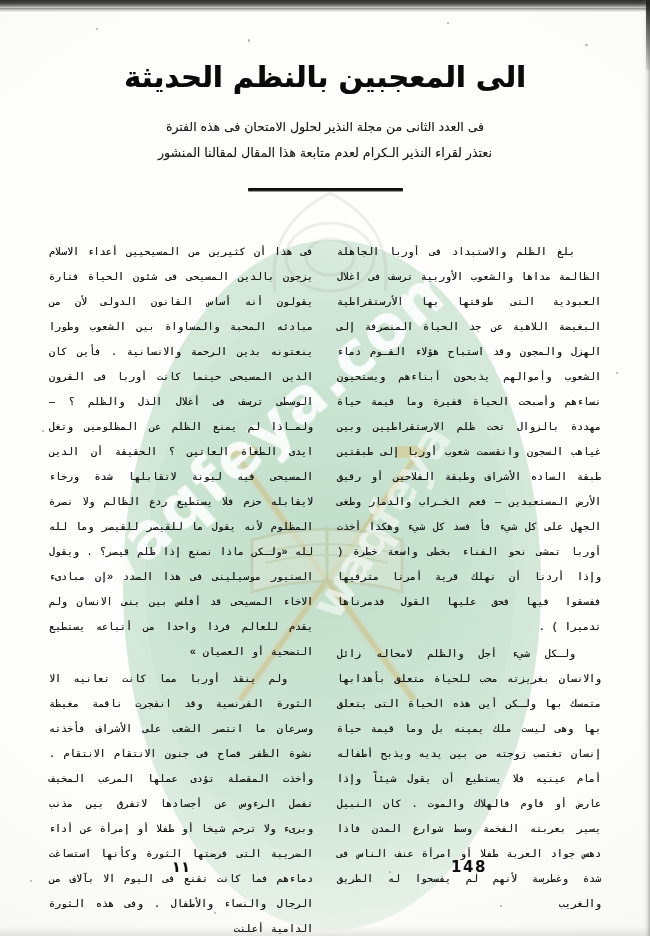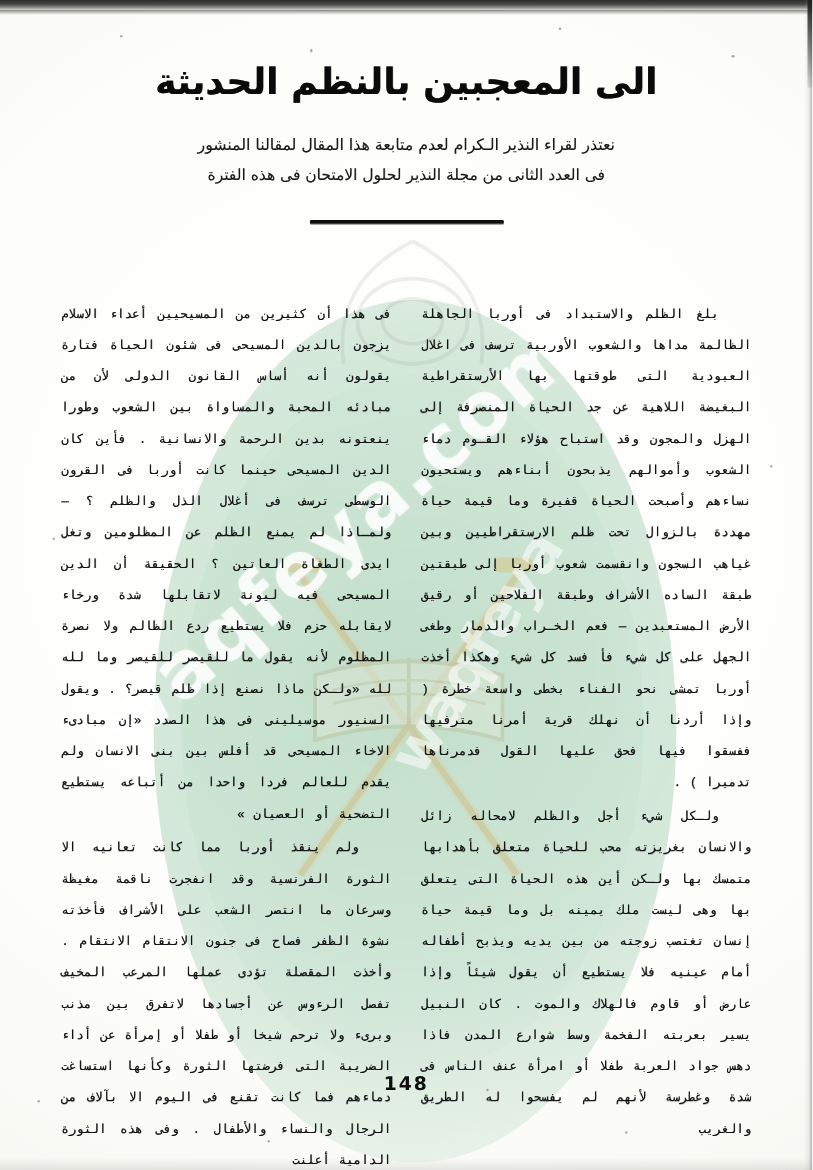--- a/index.html
+++ b/index.html
@@ -75,21 +75,21 @@
   
   .wm-top-ghost{
     position:absolute;left:235px;top:185px;width:190px;height:115px;
     opacity:.18;
   }
   .wm-top-ghost svg{width:100%;height:100%;display:block;}
 
   
   #content{position:absolute;inset:0;width:650px;height:936px;}
 
-  .header{position:absolute;left:0;top:46px;width:650px;text-align:center;}
+  .header{position:absolute;left:0;top:58px;width:650px;text-align:center;}
 
   .title{
     font-family:"DejaVu Sans","Liberation Sans",sans-serif;
     font-size:29px;font-weight:700;color:#0a0a0a;
     letter-spacing:0px;line-height:1.35;
     margin:0 0 18px 0;
     text-shadow:0.4px 0 0 rgba(0,0,0,.55), 0 .4px 0 rgba(0,0,0,.35);
   }
 
   .subtitle{
@@ -189,42 +189,43 @@
 
     <div class="wm-text">waqfeya.com</div>
     <div class="wm-text2">waqfeya</div>
   </div>
 
   <div id="content">
 
     <div class="header">
       <h1 class="title">الى المعجبين بالنظم الحديثة</h1>
       <div class="subtitle">
+        <span class="ln ln2">فى العدد الثانى من مجلة النذير لحلول الامتحان فى هذه الفترة</span>
         <span class="ln ln1">نعتذر لقراء النذير الـكرام لعدم متابعة هذا المقال لمقالنا المنشور</span>
-        <span class="ln ln2">فى العدد الثانى من مجلة النذير لحلول الامتحان فى هذه الفترة</span>
       </div>
       <div class="rule-wrap">
         <span class="rule"></span>
       </div>
     </div>
 
     <div class="columns">
 
       <div class="col">
         <p class="indent right-last">بلغ الظلم والاستبداد فى أوربا الجاهلة الظالمة مداها والشعوب الأوربية ترسف فى اغلال العبودية التى طوقتها بها الأرستقراطية البغيضة اللاهية عن جد الحياة المنصرفة إلى الهزل والمجون وقد استباح هؤلاء القـوم دماء الشعوب وأموالهم يذبحون أبناءهم ويستحيون نساءهم وأصبحت الحياة قفيرة وما قيمة حياة مهددة بالزوال تحت ظلم الارستقراطيين وبين غياهب السجون وانقسمت شعوب أوربا إلى طبقتين طبقة الساده الأشراف وطبقة الفلاحين أو رقيق الأرض المستعبدين — فعم الخـراب والدمار وطغى الجهل على كل شيء فأ فسد كل شيء وهكذا أخذت أوربا تمشى نحو الفناء بخطى واسعة خطرة ( وإذا أردنا أن نهلك قرية أمرنا مترفيها ففسقوا فيها فحق عليها القول فدمرناها تدميرا ) .</p>
         <p class="indent right-last">ولـكل شيء أجل والظلم لامحاله زائل والانسان بغريزته محب للحياة متعلق بأهدابها متمسك بها ولـكن أين هذه الحياة التى يتعلق بها وهى ليست ملك يمينه بل وما قيمة حياة إنسان تغتصب زوجته من بين يديه ويذبح أطفاله أمام عينيه فلا يستطيع أن يقول شيئاً وإذا عارض أو قاوم فالهلاك والموت . كان النبيل يسير بعربته الفخمة وسط شوارع المدن فاذا دهس جواد العربة طفلا أو امرأة عنف الناس فى شدة وغطرسة لأنهم لم يفسحوا له الطريق والغريب</p>
       </div>
       <div class="col">
         <p class="right-last">فى هذا أن كثيرين من المسيحيين أعداء الاسلام يزجون بالدين المسيحى فى شئون الحياة فتارة يقولون أنه أساس القانون الدولى لأن من مبادئه المحبة والمساواة بين الشعوب وطورا ينعتونه بدين الرحمة والانسانية . فأين كان الدين المسيحى حينما كانت أوربا فى القرون الوسطى ترسف فى أغلال الذل والظلم ؟ — ولمـاذا لم يمنع الظلم عن المظلومين وتغل ايدى الطغاة العاتين ؟ الحقيقة أن الدين المسيحى فيه ليونة لاتقابلها شدة ورخاء لايقابله حزم فلا يستطيع ردع الظالم ولا نصرة المظلوم لأنه يقول ما للقيصر للقيصر وما لله لله «ولـكن ماذا نصنع إذا ظلم قيصر؟ . ويقول السنيور موسيلينى فى هذا الصدد «إن مبادىء الاخاء المسيحى قد أفلس بين بنى الانسان ولم يقدم للعالم فردا واحدا من أتباعه يستطيع التضحية أو العصيان »</p>
         <p class="indent right-last">ولم ينقذ أوربا مما كانت تعانيه الا الثورة الفرنسية وقد انفجرت ناقمة مغيظة وسرعان ما انتصر الشعب على الأشراف فأخذته نشوة الظفر فصاح فى جنون الانتقام الانتقام . وأخذت المقصلة تؤدى عملها المرعب المخيف تفصل الرءوس عن أجسادها لاتفرق بين مذنب وبرىء ولا ترحم شيخا أو طفلا أو إمرأة عن أداء الضريبة التى فرضتها الثورة وكأنها استساغت دماءهم فما كانت تقنع فى اليوم الا بآلاف من الرجال والنساء والأطفال . وفى هذه الثورة الدامية أعلنت</p>
       </div>
     </div>
 
     <div class="folio-row">
       <div class="folio-cell">148</div>
+      <div class="folio-cell">١١</div>
     </div>
 
   </div>
 
   <div class="speckle" style="left:96px;top:28px;width:2px;height:2px;"></div>
   <div class="speckle" style="left:248px;top:39px;width:2px;height:3px;"></div>
   <div class="speckle" style="left:447px;top:22px;width:2px;height:2px;"></div>
   <div class="speckle" style="left:585px;top:44px;width:3px;height:2px;"></div>
   <div class="speckle" style="left:42px;top:430px;width:2px;height:2px;"></div>
   <div class="speckle" style="left:616px;top:372px;width:2px;height:2px;"></div>

